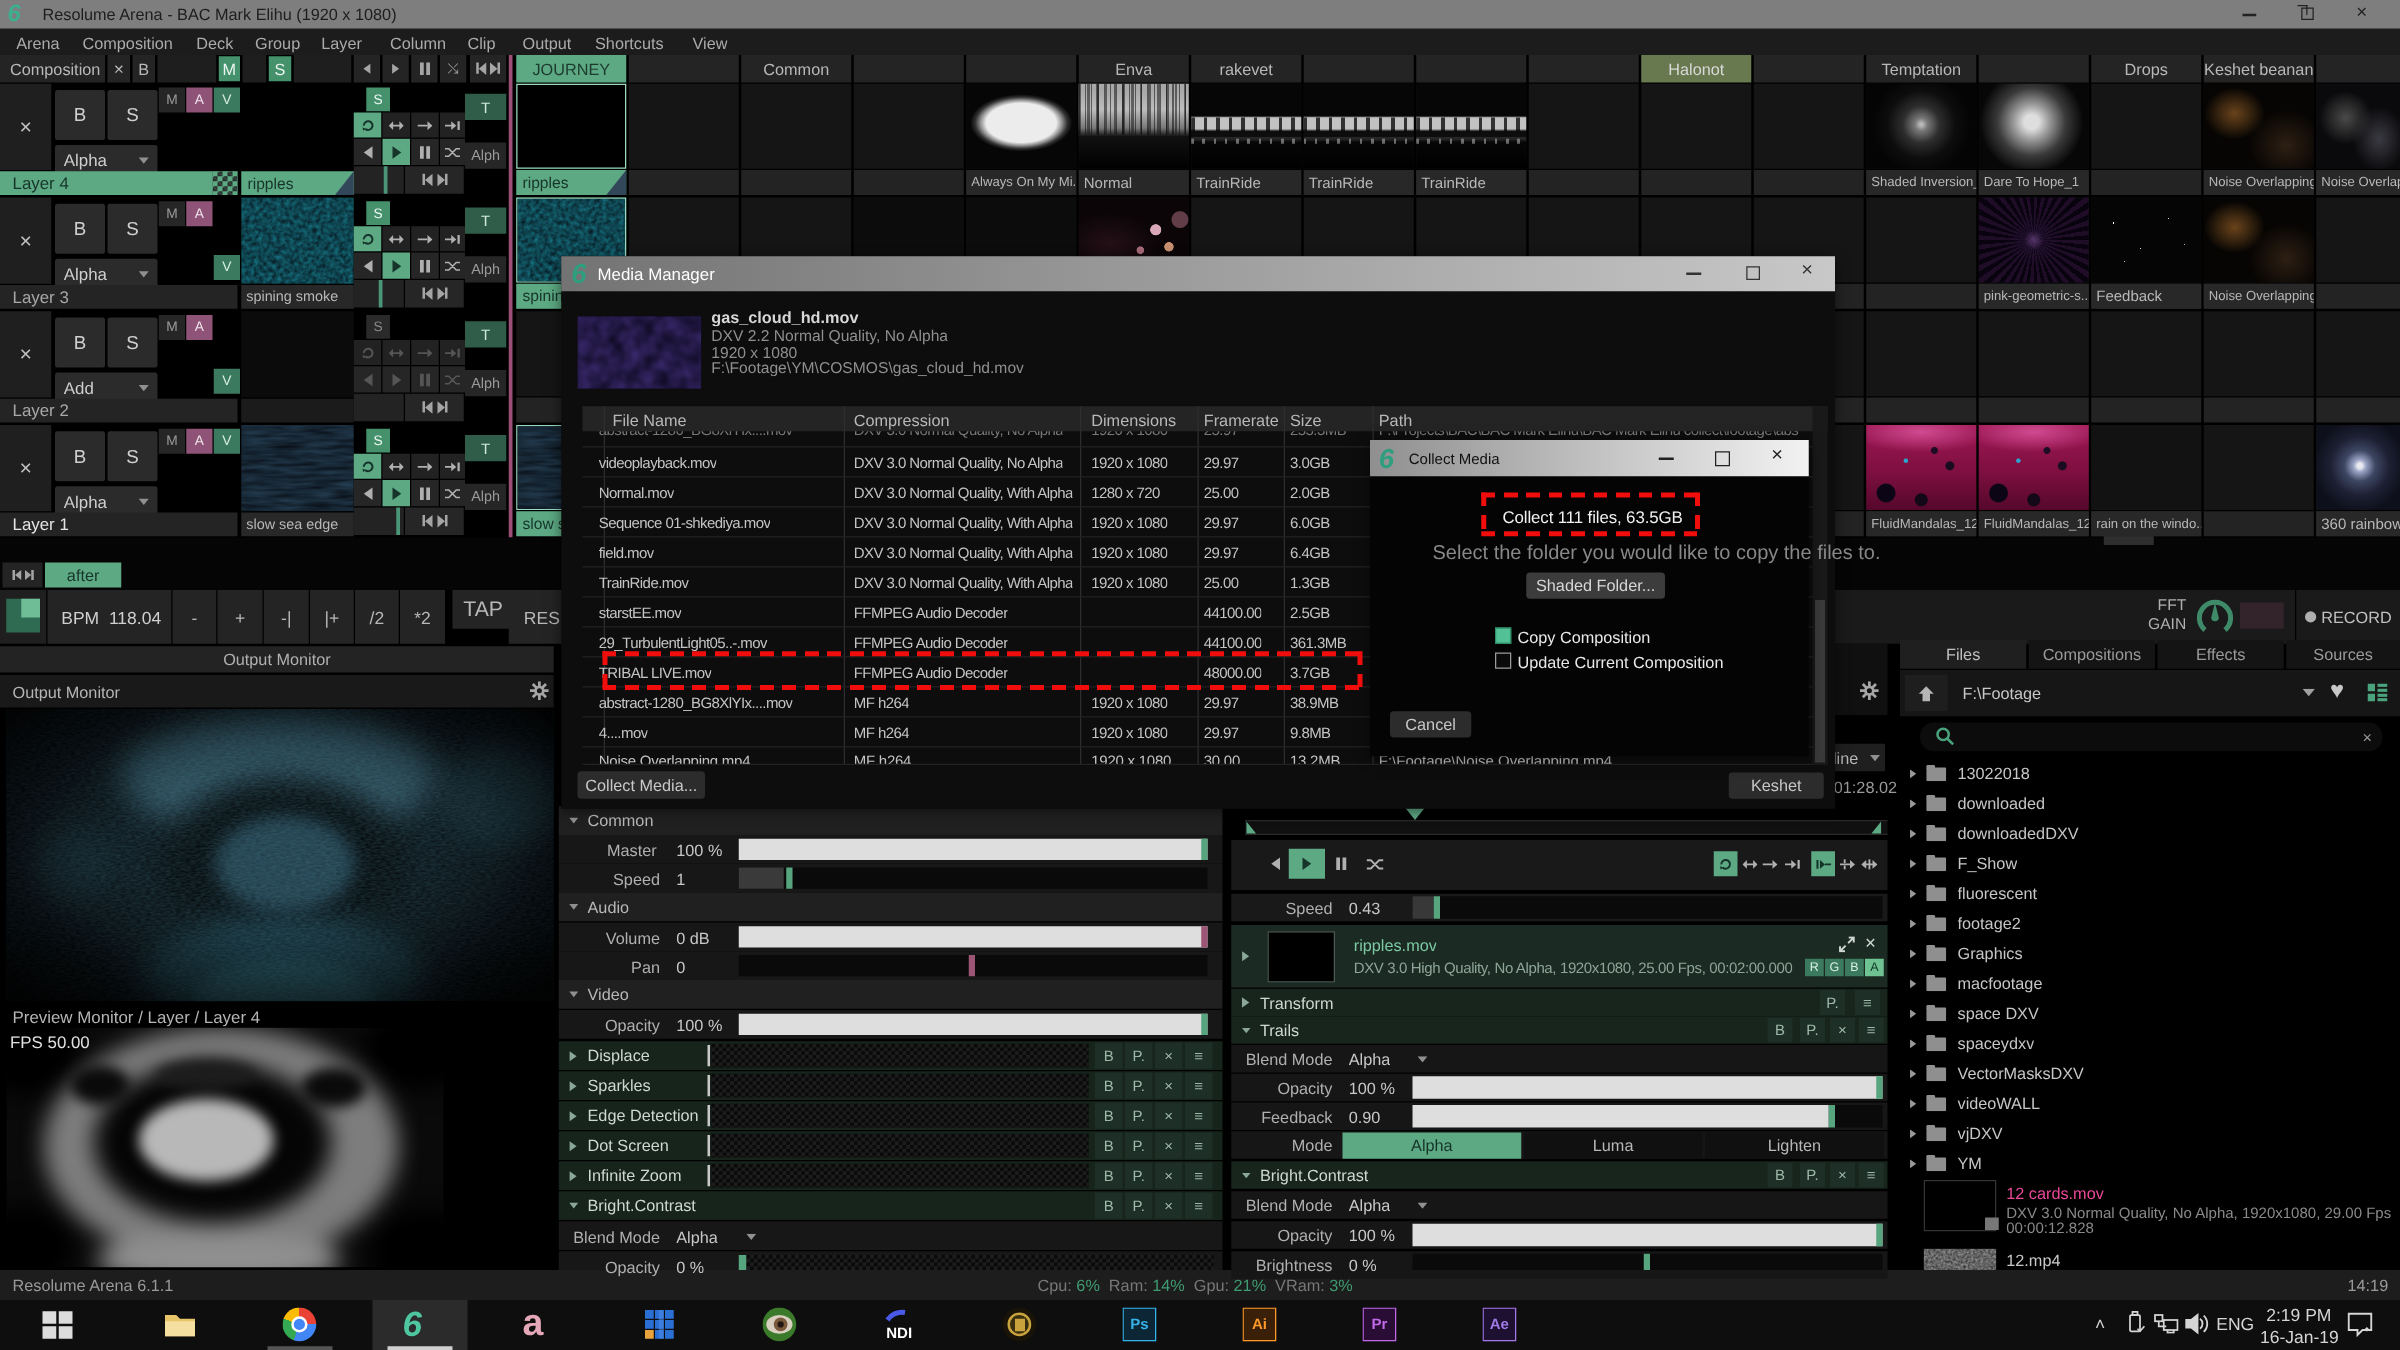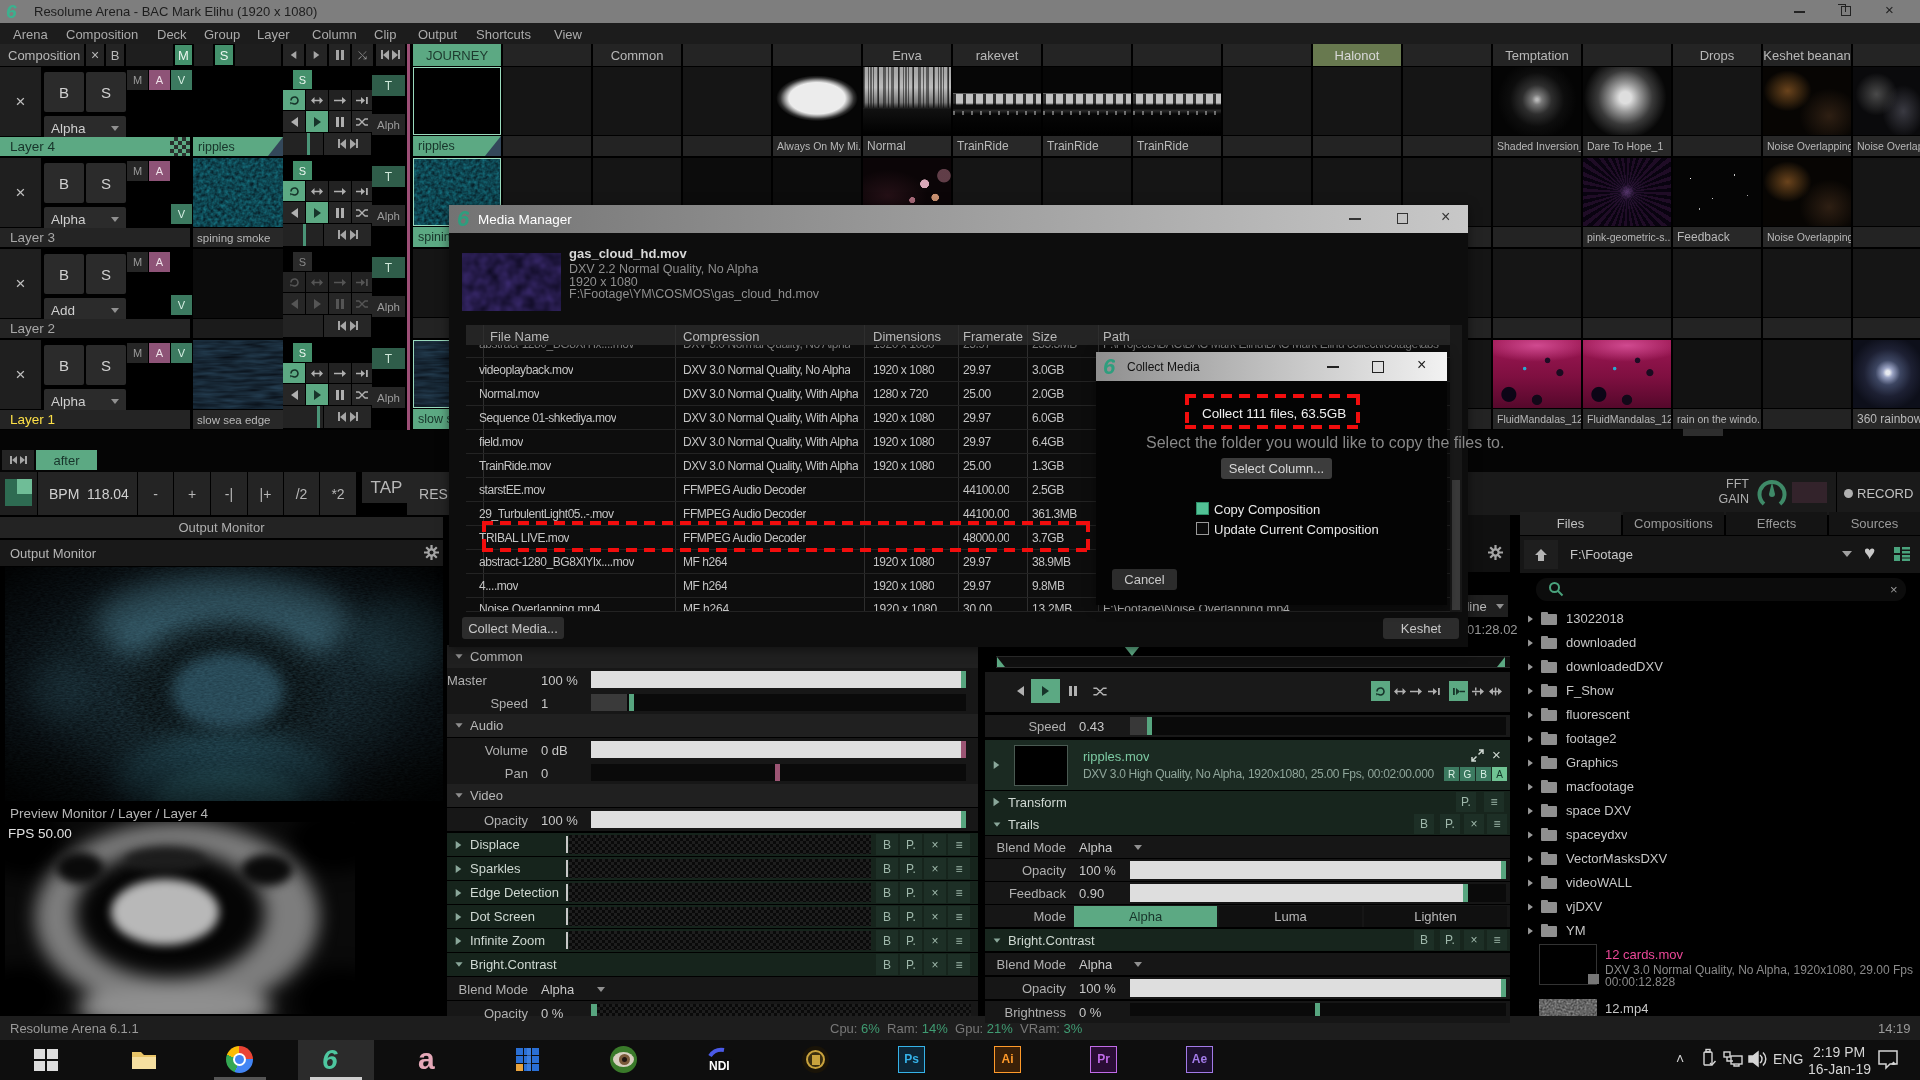--- a/index.html
+++ b/index.html
@@ -769,39 +769,39 @@
       <i style="width:2px;height:9px;background:#a5a5a5"></i>
       <span class="tL" style="border-right-width:6px"></span>
     </span>
     <span style="display:flex">
       <span class="tR" style="border-left-width:6px"></span>
       <i style="width:2px;height:9px;background:#a5a5a5"></i>
     </span>
   </div>
 <div class="a fc" style="left:372px;top:348px;width:33px;height:21px;background:#2f5d4a;color:#cfe8da;font-size:12px">T</div>
 <div class="a fc" style="left:372px;top:387px;width:33px;height:21px;background:#262626;color:#9a9a9a;font-size:11.5px">Alph</div>
-<div class="a fx" style="left:0px;top:410px;width:190px;height:19px;background:#242424;color:#fde047;padding-left:10px;font-size:13.5px">Layer 1</div>
+<div class="a fx" style="left:0px;top:410px;width:190px;height:19px;background:#242424;color:#e5e5e5;padding-left:10px;font-size:13.5px">Layer 1</div>
 <div class="a fx" style="left:193px;top:410px;width:90px;height:19px;background:#282828;color:#b8b8b8;padding-left:4px;white-space:nowrap;font-size:11.5px">slow sea edge</div>
 <div class="a " style="left:1468px;top:472px;width:368px;height:43px;background:#1a1a1a"></div>
 <div class="a nw" style="left:1722px;top:477px;color:#b0b0b0;font-size:12.5px;text-align:right;width:27px">FFT</div>
 <div class="a nw" style="left:1706px;top:492px;color:#b0b0b0;font-size:12.5px;text-align:right;width:43px">GAIN</div>
 <svg class="a" style="left:1756px;top:478px" width="32" height="32" viewBox="0 0 32 32">
     <path d="M8 26 A 12.5 12.5 0 1 1 24 26" stroke="#3f8a68" stroke-width="4" fill="none"></path>
     <path d="M16 4 L13 16 a3 3 0 1 0 6 0z" fill="#3f8a68"></path>
   </svg>
 <div class="a " style="left:1792px;top:482px;width:35px;height:21px;background:#33232b"></div>
 <div class="a " style="left:1837px;top:472px;width:83px;height:43px;background:#1a1a1a"></div>
 <div class="a fx nw" style="left:1844px;top:486px;color:#c0c0c0;font-size:13px"><span style="width:9px;height:9px;border-radius:50%;background:#b0b0b0;display:inline-block;margin-right:4px"></span>RECORD</div>
 <div class="a " style="left:447px;top:645px;width:531px;height:23px;background:#202020"></div>
 <div class="a fx" style="left:455px;top:645px;height:23px;color:#8f8f8f">
     <span class="tD" style="transform:scale(.9)"></span>
   </div>
 <div class="a fx nw" style="left:470px;top:645px;height:23px;color:#b8b8b8;font-size:13px">Common</div>
 <div class="a " style="left:447px;top:668px;width:531px;height:23px;background:#171717"></div>
-<div class="a nw" style="left:447px;top:673px;width:81px;text-align:left;color:#b0b0b0">Master</div>
+<div class="a nw" style="left:465px;top:673px;width:81px;text-align:center;color:#b0b0b0">Master</div>
 <div class="a nw" style="left:541px;top:673px;color:#c8c8c8">100 %</div>
 <div class="a " style="left:591px;top:671px;width:375px;height:17px;background:#dedede"></div>
 <div class="a " style="left:961px;top:671px;width:5px;height:17px;background:#57a57f"></div>
 <div class="a " style="left:447px;top:691px;width:531px;height:23px;background:#171717"></div>
 <div class="a nw" style="left:447px;top:696px;width:81px;text-align:right;color:#b0b0b0">Speed</div>
 <div class="a nw" style="left:541px;top:696px;color:#c8c8c8">1</div>
 <div class="a " style="left:591px;top:694px;width:375px;height:17px;background:#0a0a0a"></div>
 <div class="a " style="left:591px;top:694px;width:36px;height:17px;background:#3a3a3a"></div>
 <div class="a " style="left:629px;top:694px;width:5px;height:17px;background:#57a57f"></div>
 <div class="a " style="left:447px;top:714px;width:531px;height:23px;background:#202020"></div>
@@ -1360,21 +1360,21 @@
 <div class="a fc" style="left:1383px;top:618px;width:76px;height:21px;background:#2c2c2c;border-radius:3px;color:#c8c8c8;font-size:13px">Keshet</div>
 <div class="a " style="left:1096px;top:352px;width:351px;height:253px;background:#040404;box-shadow:0 2px 10px rgba(0,0,0,.5)"></div>
 <div class="a " style="left:1096px;top:352px;width:351px;height:29px;background:linear-gradient(90deg,#8f8f8f,#f2f2f2)"></div>
 <div class="a" style="left:1103px;top:355px;font:bold italic 22px/24px 'Liberation Sans';color:#2e9e7e">6</div>
 <div class="a nw" style="left:1127px;top:360px;color:#111;font-size:12px">Collect Media</div>
 <div class="a " style="left:1327px;top:366px;width:12px;height:2px;background:#222"></div>
 <div class="a " style="left:1372px;top:361px;width:12px;height:12px;border:1.5px solid #222"></div>
 <div class="a nw" style="left:1417px;top:356px;color:#222;font-size:16px">×</div>
 <div class="a nw" style="left:1202px;top:406px;color:#f0f0f0;font-size:13.5px;letter-spacing:-0.1px">Collect 111 files, 63.5GB</div>
 <div class="a nw" style="left:1146px;top:434px;color:#888;font-size:16px">Select the folder you would like to copy the files to.</div>
-<div class="a fc" style="left:1221px;top:458px;width:111px;height:21px;background:#3c3c3c;border-radius:3px;color:#d8d8d8;font-size:13px">Select Column...</div>
+<div class="a fc" style="left:1221px;top:458px;width:111px;height:21px;background:#3c3c3c;border-radius:3px;color:#d8d8d8;font-size:13px">Shaded Folder...</div>
 <div class="a " style="left:1196px;top:502px;width:13px;height:13px;background:#52c296;border:1.5px solid #2e8e68"></div>
 <div class="a nw" style="left:1214px;top:502px;color:#e8e8e8;font-size:13px">Copy Composition</div>
 <div class="a " style="left:1196px;top:522px;width:13px;height:13px;background:#0a0a0a;border:1.5px solid #9a9a9a"></div>
 <div class="a nw" style="left:1214px;top:522px;color:#e8e8e8;font-size:13px">Update Current Composition</div>
 <div class="a fc" style="left:1112px;top:569px;width:65px;height:21px;background:#2c2c2c;border-radius:3px;color:#c8c8c8;font-size:13px">Cancel</div>
 <div class="a " style="left:1185px;top:394px;width:175px;height:4px;background:repeating-linear-gradient(90deg,#f20d0d 0 11px,rgba(0,0,0,0) 11px 18px)"></div>
 <div class="a " style="left:1185px;top:425px;width:175px;height:4px;background:repeating-linear-gradient(90deg,#f20d0d 0 11px,rgba(0,0,0,0) 11px 18px)"></div>
 <div class="a " style="left:1185px;top:394px;width:4px;height:35px;background:repeating-linear-gradient(180deg,#f20d0d 0 11px,rgba(0,0,0,0) 11px 18px)"></div>
 <div class="a " style="left:1356px;top:394px;width:4px;height:35px;background:repeating-linear-gradient(180deg,#f20d0d 0 11px,rgba(0,0,0,0) 11px 18px)"></div>
 <div class="a " style="left:482px;top:521px;width:608px;height:4px;background:repeating-linear-gradient(90deg,#f20d0d 0 11px,rgba(0,0,0,0) 11px 18px)"></div>

